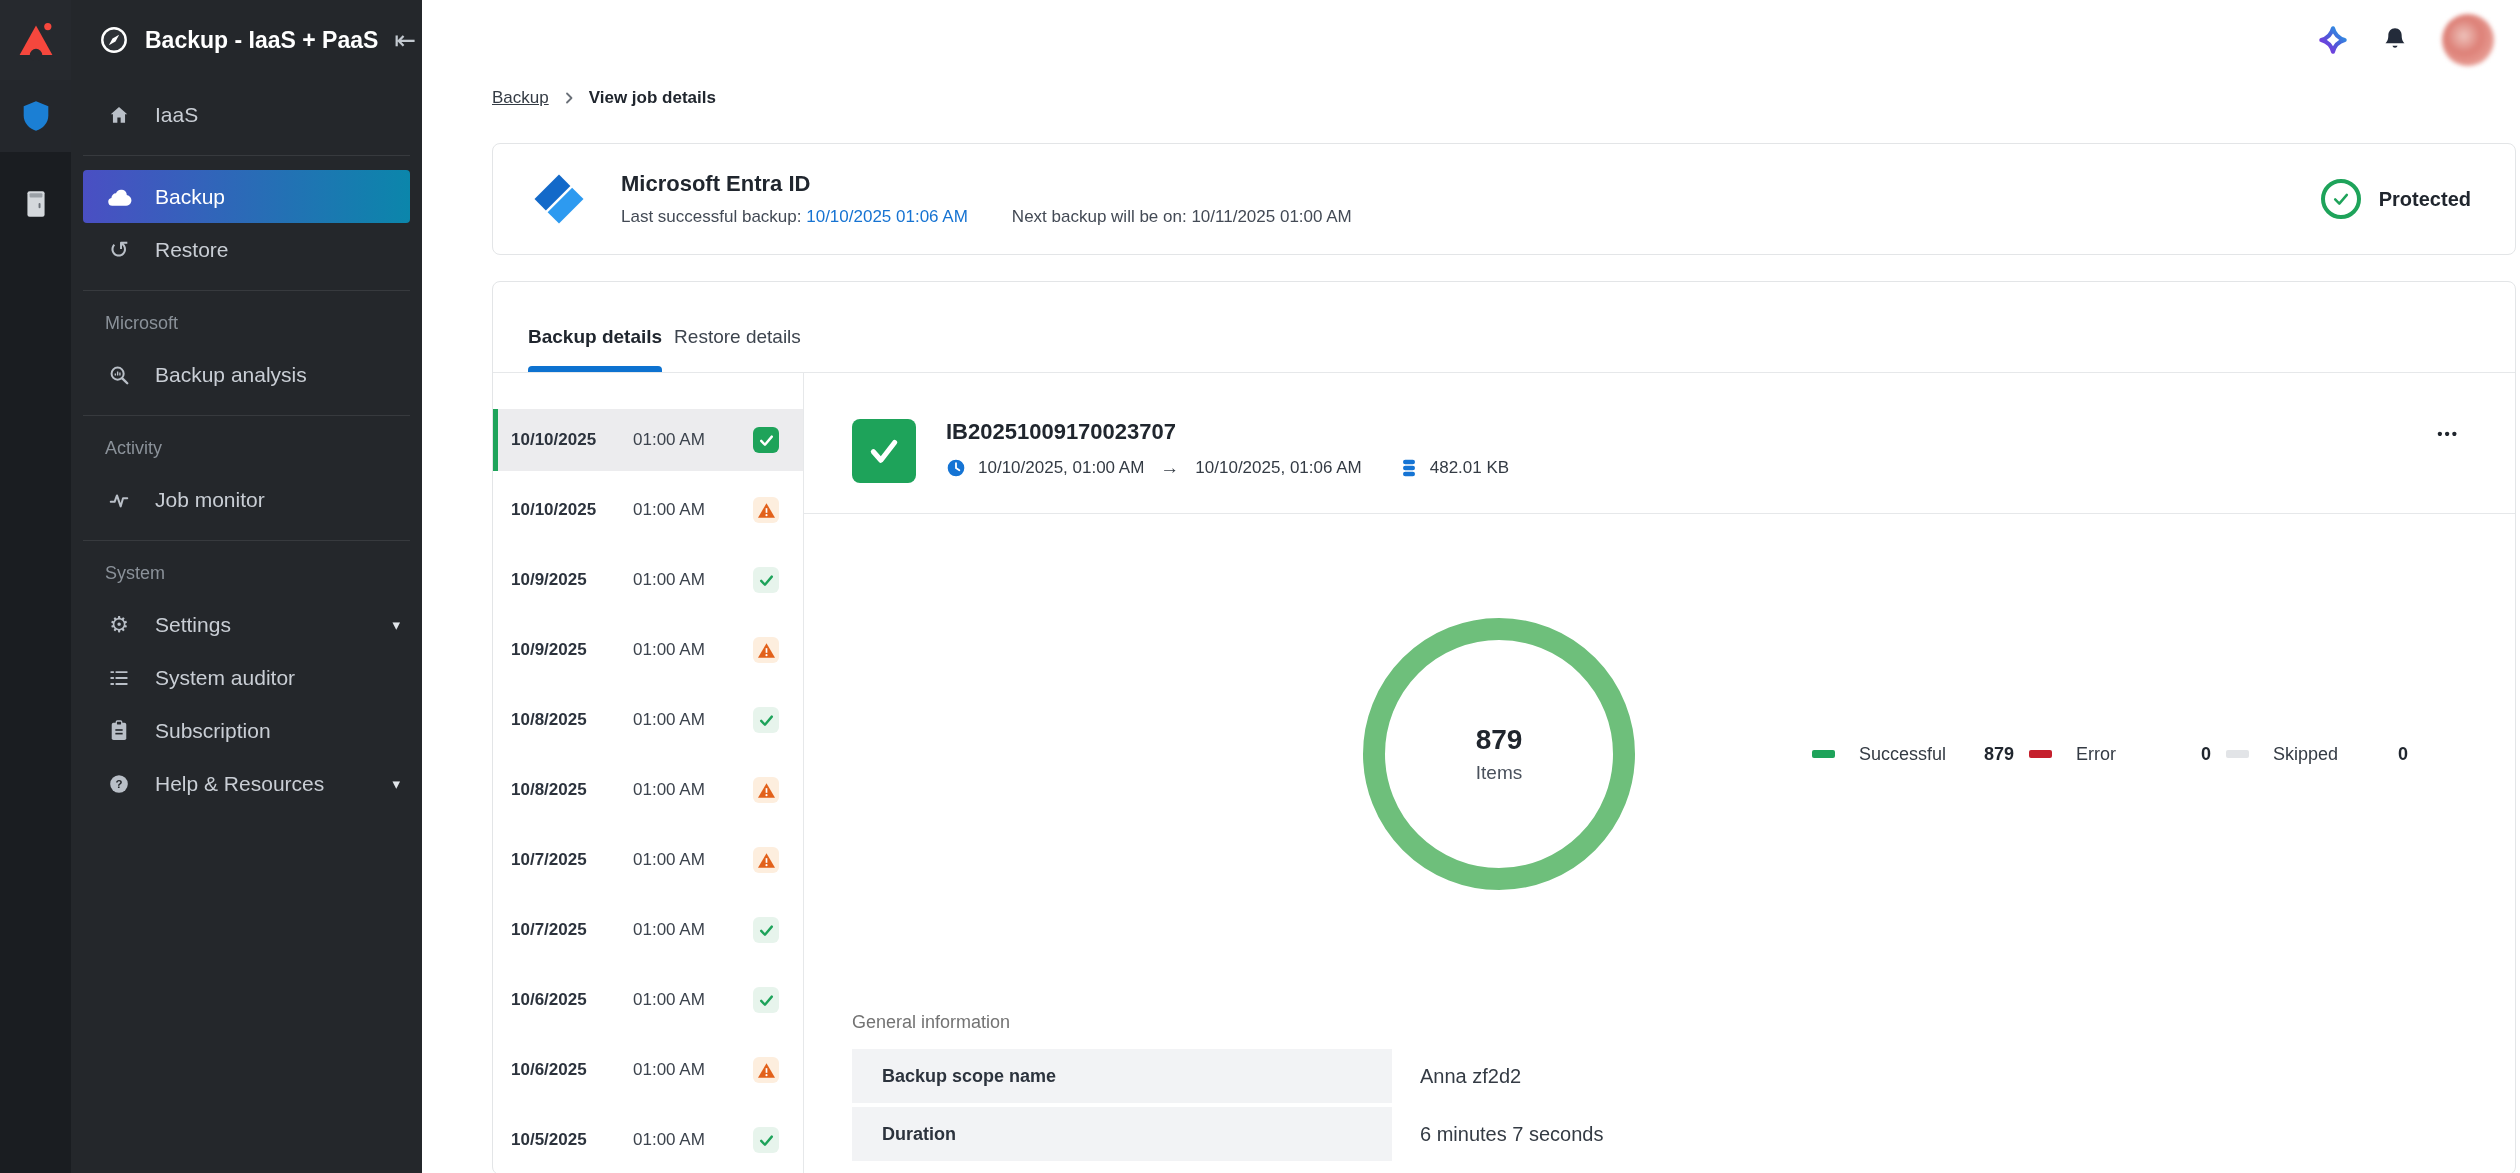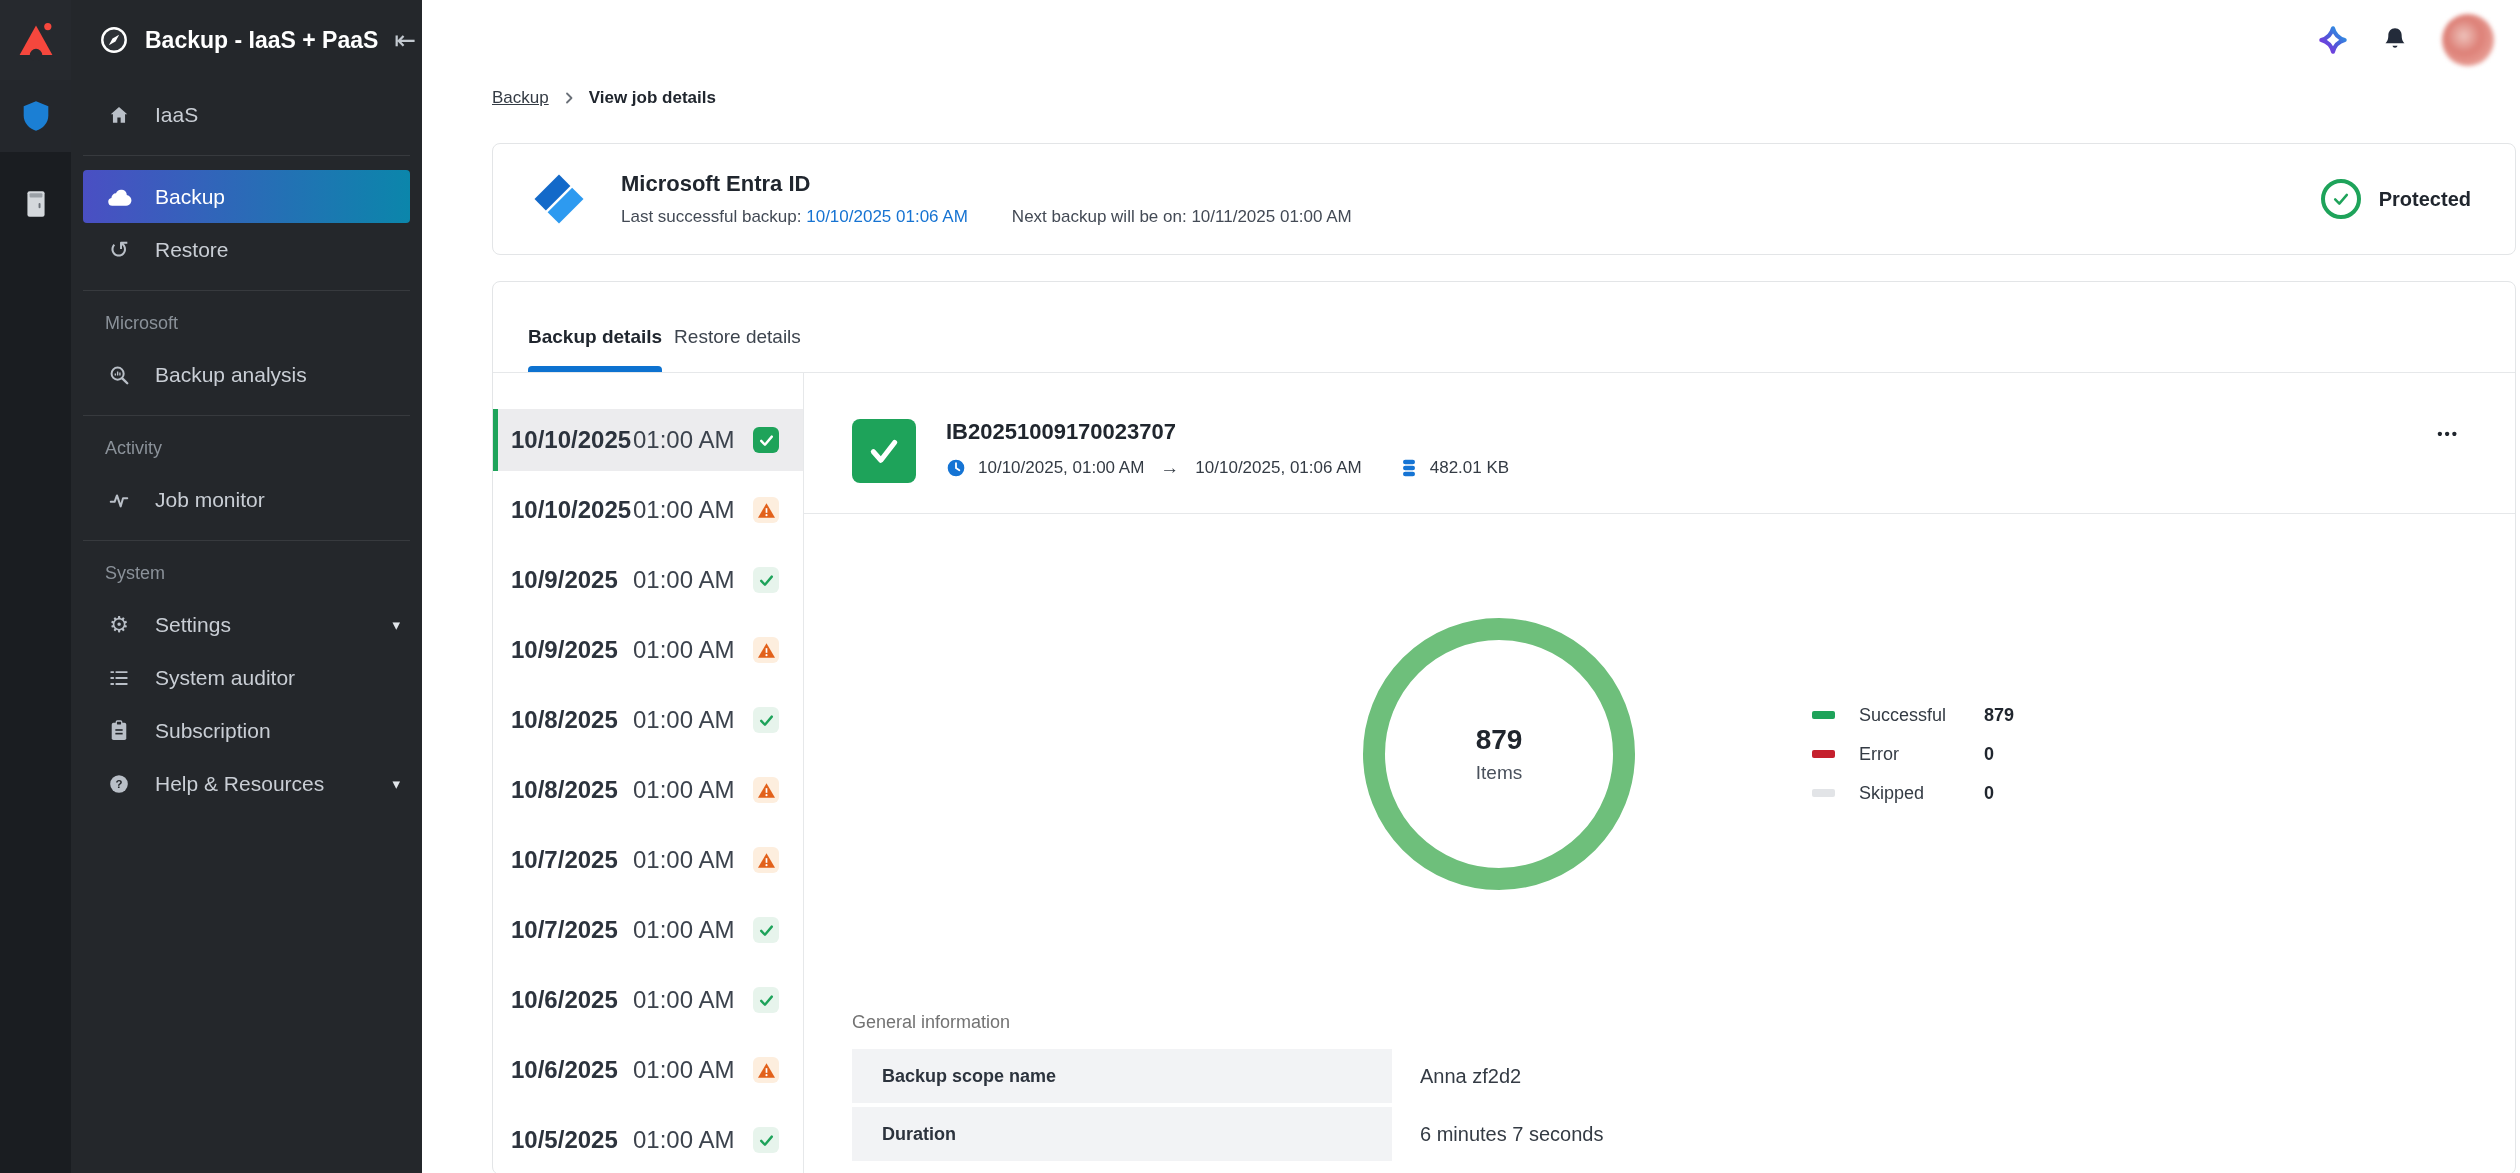--- a/index.html
+++ b/index.html
@@ -49,21 +49,21 @@
   .ptext{font-size:20px;font-weight:700;color:#20262e}
 
   .main-card{margin-top:26px;flex:1;border:1px solid #e3e5e7;border-radius:8px;background:#fff;display:flex;flex-direction:column;overflow:hidden;margin-bottom:-2px;min-height:0}
   .tabs{height:91px;border-bottom:1px solid #e6e8ea;display:flex;align-items:flex-end;gap:12px;padding-left:35px;flex-shrink:0}
   .tab{font-size:19px;color:#3d444e;padding:0 0 24px 0;position:relative;cursor:pointer;white-space:nowrap}
   .tab.active{font-weight:700;color:#20262e}
   .tab.active::after{content:"";position:absolute;left:0;right:0;bottom:0;height:6px;border-radius:4px 4px 0 0;background:#0d72d0}
 
   .card-body{flex:1;display:flex;min-height:0}
   .job-list{width:311px;border-right:1px solid #e6e8ea;padding-top:36px;flex-shrink:0;overflow:hidden}
-  .job-row{height:62px;margin-bottom:8px;display:flex;align-items:center;padding:0 24px 0 18px;position:relative;font-size:24px;cursor:pointer}
+  .job-row{height:62px;margin-bottom:8px;display:flex;align-items:center;padding:0 24px 0 18px;position:relative;font-size:17px;cursor:pointer}
   .job-row .jdate{font-weight:700;color:#2c333d;width:112px}
   .job-row .jtime{color:#3c434d;margin-left:10px}
   .job-row .jstatus{margin-left:auto;width:26px;height:26px;border-radius:6px;display:flex;align-items:center;justify-content:center}
   .job-row.selected{background:#ececee}
   .job-row.selected::before{content:"";position:absolute;left:0;top:0;bottom:0;width:5px;background:#1ea35a}
   .job-row.success .jstatus{background:#e7f4ec;color:#1ea35a}
   .job-row.selected.success .jstatus{background:#1ea35a;color:#fff}
   .job-row.warning .jstatus{background:#fdeede}
 
   .job-detail{flex:1;display:flex;flex-direction:column;padding:46px 30px 0 48px;min-width:0}
@@ -74,21 +74,21 @@
   .jd-meta{margin-top:12px;display:flex;align-items:center;gap:12px;font-size:17px;color:#343b44;white-space:nowrap}
   .jd-arrow{font-size:19px;font-weight:700;margin:0 4px}
   .jd-meta .m-gap{width:14px}
   .jd-menu{margin-left:auto;margin-right:26px;margin-top:6px;font-size:15px;font-weight:700;letter-spacing:2px;color:#20262e;cursor:pointer}
   .jd-div{height:1px;background:#e6e8ea;margin:30px -30px 0 -48px;flex-shrink:0}
 
   .chart-row{height:480px;display:flex;align-items:center;flex-shrink:0}
   .donut{width:272px;height:272px;border-radius:50%;border:22px solid #6ebf7b;margin-left:511px;display:flex;flex-direction:column;align-items:center;justify-content:center;flex-shrink:0}
   .donut-num{font-size:28px;font-weight:700;color:#20262e}
   .donut-label{font-size:19px;color:#4a515c;margin-top:6px}
-  .legend{margin-left:177px;display:flex;flex-direction:column;gap:15px}
+  .legend{margin-left:177px;display:flex;flex-direction:row;gap:15px}
   .lg-row{display:flex;align-items:center;font-size:18px;color:#343b44;height:24px}
   .lg-dash{width:23px;height:8px;border-radius:2px;margin-right:24px;flex-shrink:0}
   .lg-dash.ok{background:#1ea35a}
   .lg-dash.err{background:#c5202d}
   .lg-dash.skip{background:#e2e4e7}
   .lg-label{width:125px}
   .lg-val{font-weight:700;color:#20262e}
 
   .gi-heading{font-size:18px;font-weight:400;color:#737373;margin-top:18px}
   .gi-table{margin-top:16px}

